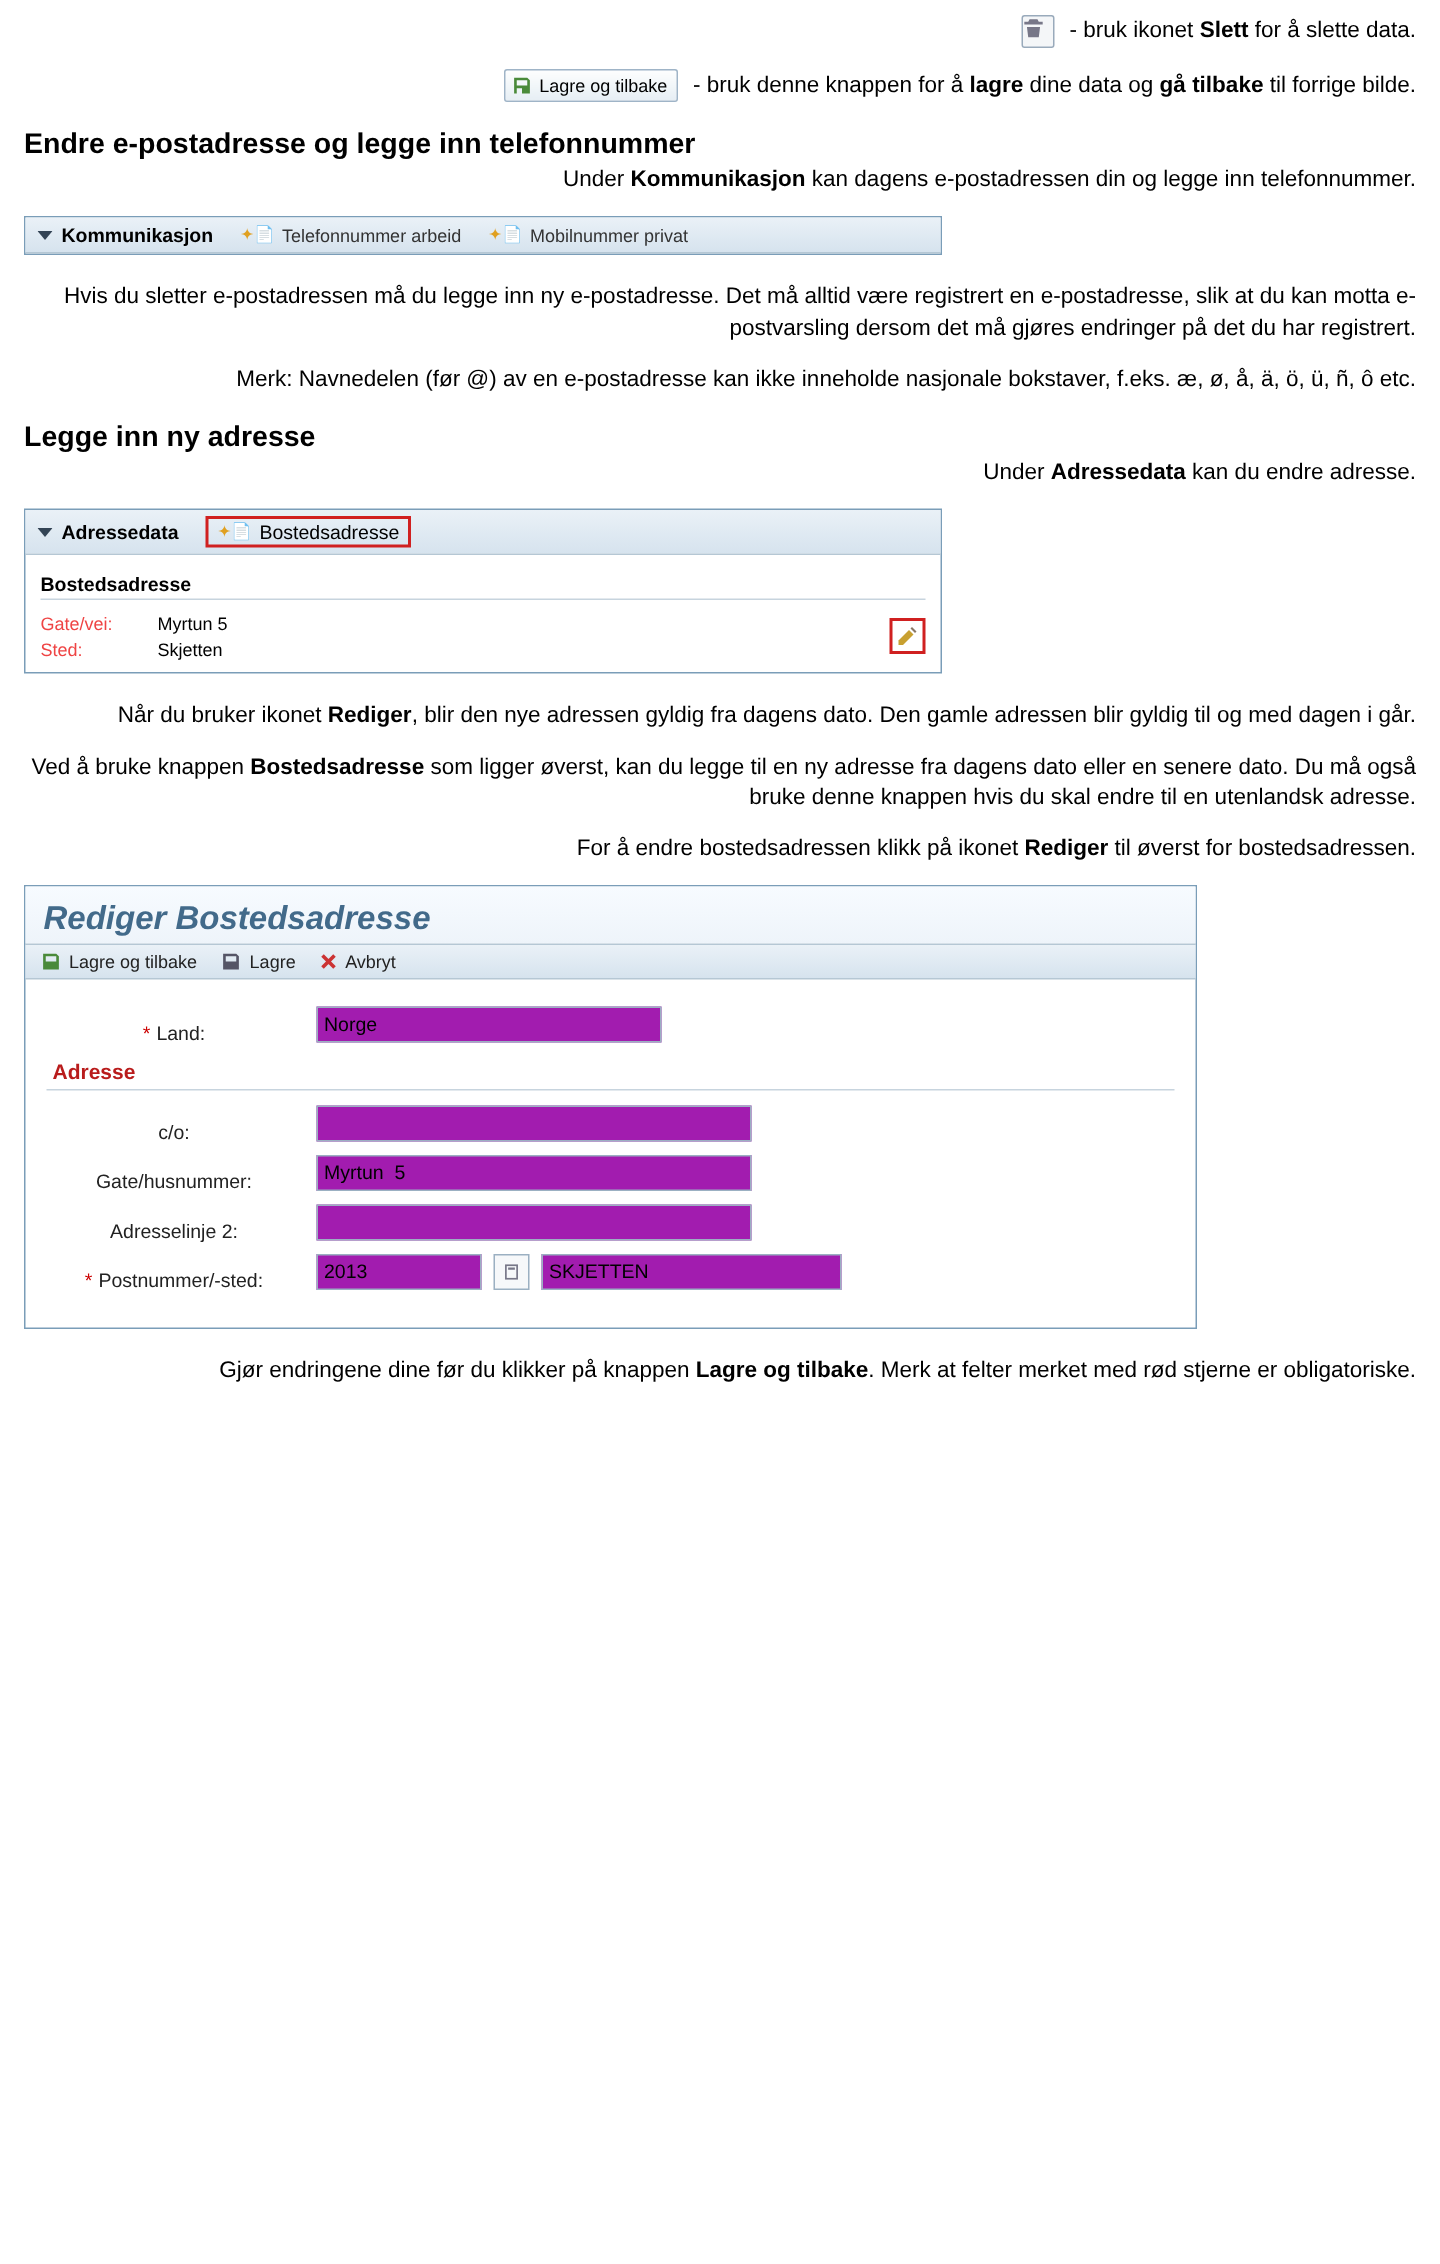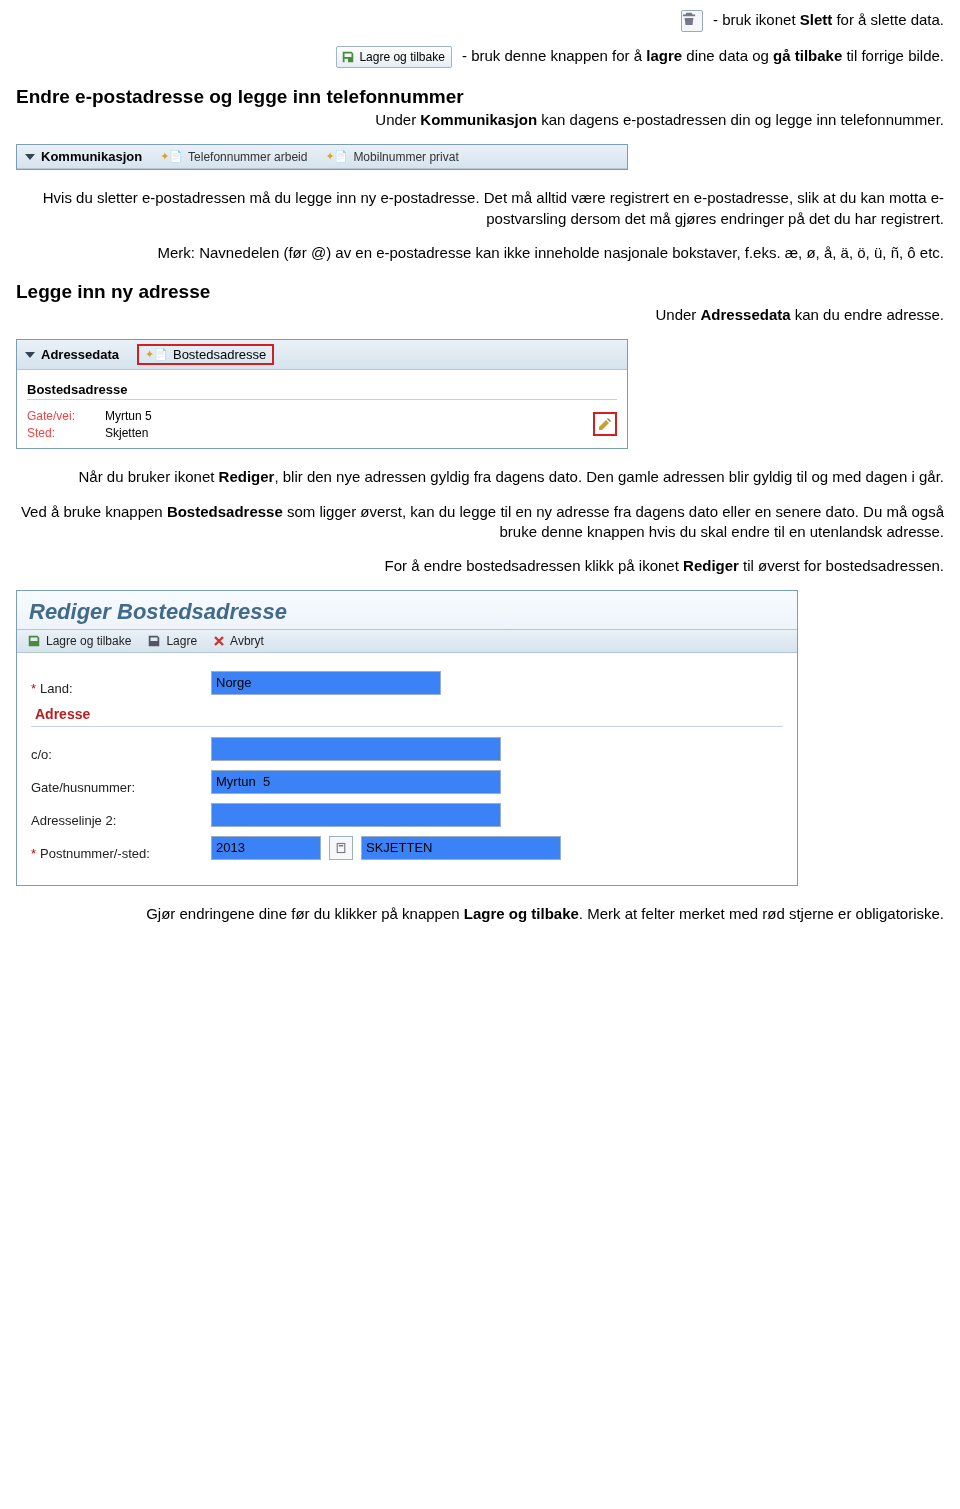--- a/index.html
+++ b/index.html
@@ -84,24 +84,24 @@
   .toolbar {
     background: linear-gradient(#eaf1f7,#d6e3ee);
     border-top:1px solid #b5c7d4;
     border-bottom:1px solid #b5c7d4;
     padding:4px 10px;
     display:flex; gap:16px;
   }
   .tool-btn { display:inline-flex; align-items:center; gap:5px; font-size:12px; color:#222; }
   .form-area { padding:10px 14px 18px 14px; }
   .form-row { display:flex; align-items:center; margin:6px 0; }
-  .form-row .flabel { width:170px; text-align:left; margin-right:10px; font-size:13px; color:#222;margin-top:12px; }
+  .form-row .flabel { width:170px; text-align:center; margin-right:10px; font-size:13px; color:#222;margin-top:12px; }
   .req { color:#c00; margin-right:4px; }
   .finput {
-    border:1px solid #9bb0c2; background:#3b82f6; font-size:13px;
+    border:1px solid #9bb0c2; background:#a21caf; font-size:13px;
     padding:2px 4px; height:18px;
   }
   .section-label { font-weight:bold; margin:10px 0 4px 4px; font-size:14px; color:#b91c1c; }
   .postcode-box { display:flex; gap:8px; align-items:center; }
   .search-handle {
     width:22px;height:22px;border:1px solid #9bb0c2;display:inline-flex;align-items:center;justify-content:center;
     background:#f6f8fa;
   }
   svg { display:block; }
 </style>

